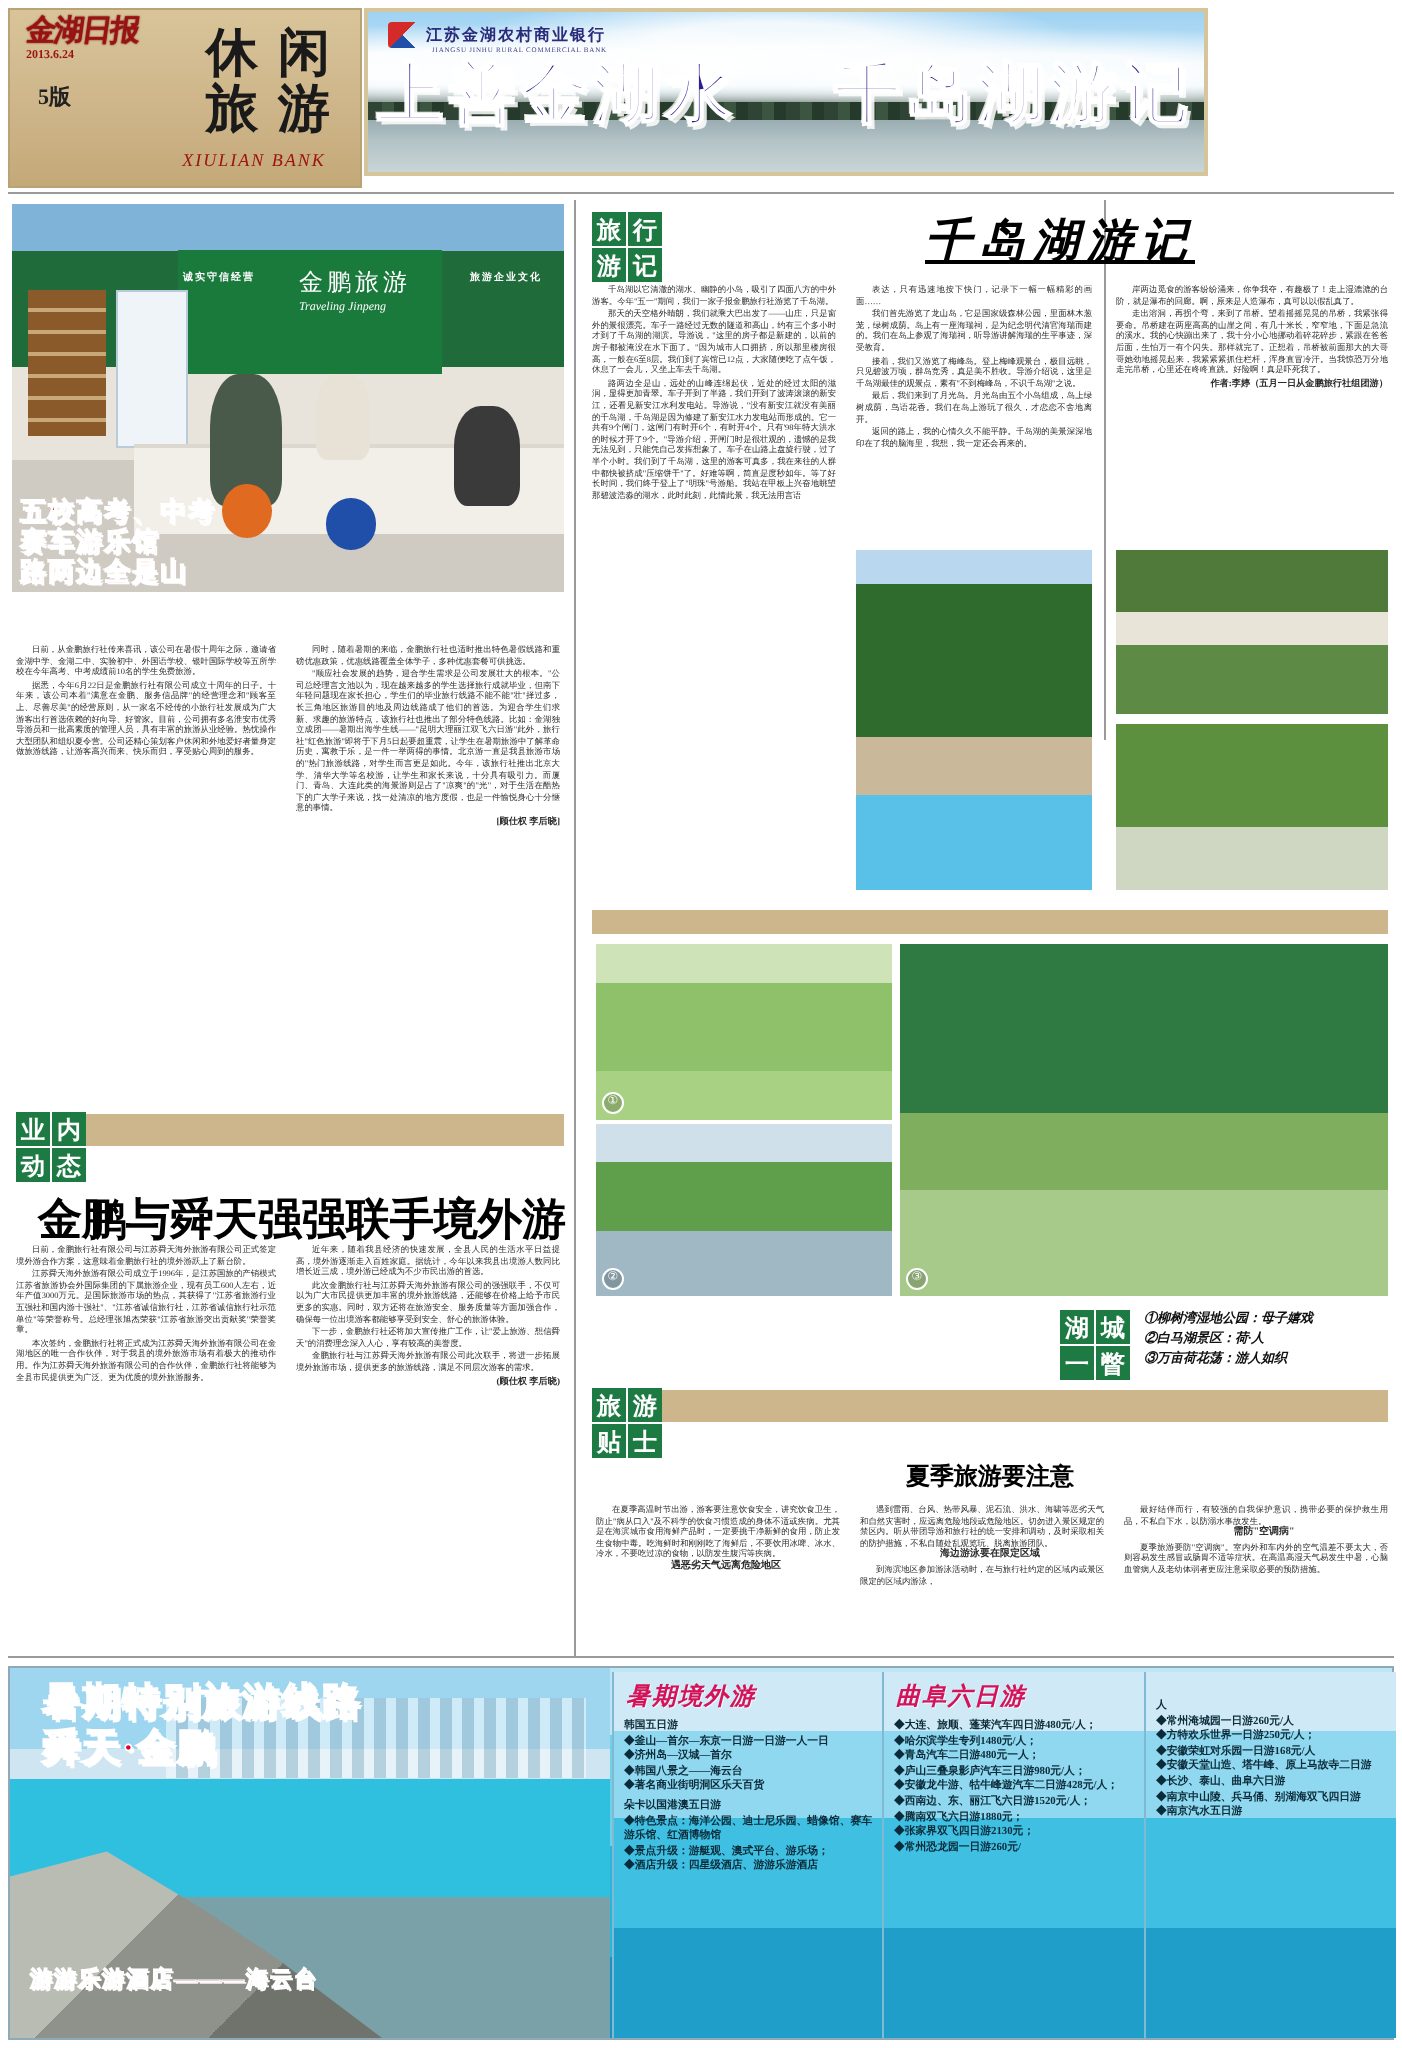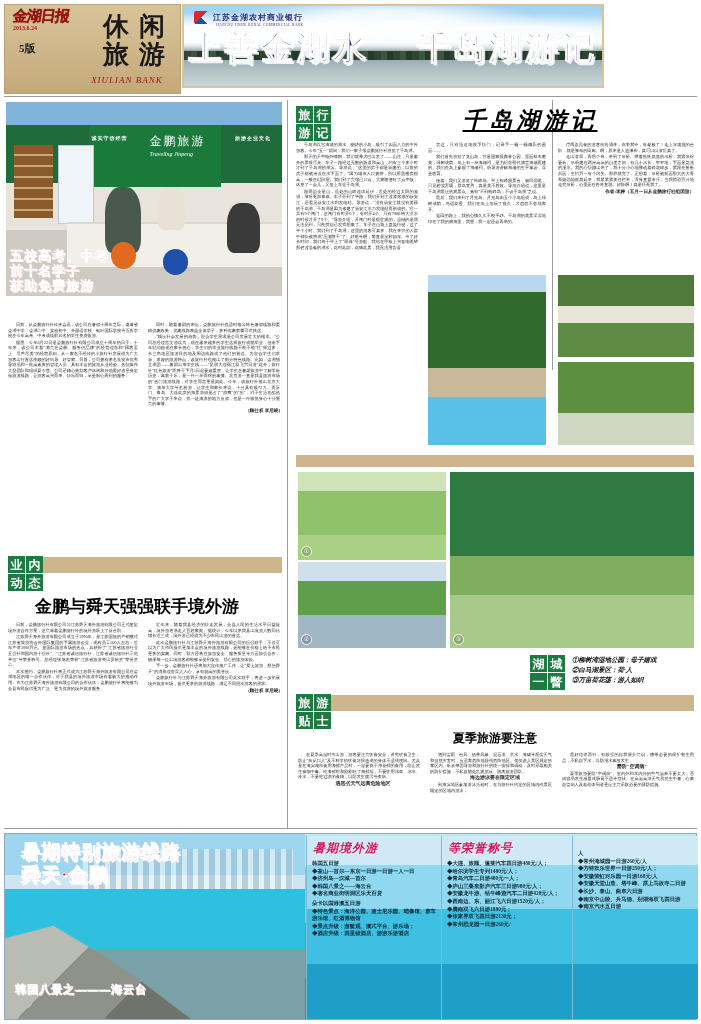--- a/index.html
+++ b/index.html
@@ -177,22 +177,22 @@
     <div class="office-side" style="left:31%;">诚实守信经营</div>
     <div class="office-side" style="right:4%;">旅游企业文化</div>
     <div class="office-counter"></div>
     <div class="person" style="left:36%;top:44%;width:13%;height:34%;background:#4a5a4a;"></div>
     <div class="person" style="left:55%;top:44%;width:10%;height:22%;background:#e8e2d6;"></div>
     <div class="person" style="left:80%;top:52%;width:12%;height:26%;background:#3a3a3a;"></div>
     <div class="person" style="left:38%;top:72%;width:9%;height:14%;border-radius:50%;background:#e06a1f;"></div>
     <div class="person" style="left:57%;top:76%;width:9%;height:13%;border-radius:50%;background:#1f4fa8;"></div>
     <div class="overlay-red">
       <div>五校高考、中考</div>
-      <div>前十名学子</div>
-      <div>获助免费旅游</div>
+      <div>赛车游乐馆</div>
+      <div>路两边全是山</div>
     </div>
   </div>
 
   <div class="body" style="left:8px;top:322px;width:130px;height:230px;">
     <p>日前，从金鹏旅行社传来喜讯，该公司在暑假十周年之际，邀请省金湖中学、金湖二中、实验初中、外国语学校、银叶国际学校等五所学校在今年高考、中考成绩前10名的学生免费旅游。</p>
     <p>据悉，今年6月22日是金鹏旅行社有限公司成立十周年的日子。十年来，该公司本着"满意在金鹏、服务信品牌"的经营理念和"顾客至上、尽善尽美"的经营原则，从一家名不经传的小旅行社发展成为广大游客出行首选依赖的好向导、好管家。目前，公司拥有多名淮安市优秀导游员和一批高素质的管理人员，具有丰富的旅游从业经验。热忱操作大型团队和组织夏令营。公司还精心策划客户休闲和外地爱好者量身定做旅游线路，让游客高兴而来、快乐而归，享受贴心周到的服务。</p>
   </div>
   <div class="body" style="left:148px;top:322px;width:132px;height:230px;">
     <p>同时，随着暑期的来临，金鹏旅行社也适时推出特色暑假线路和重磅优惠政策，优惠线路覆盖全体学子，多种优惠套餐可供挑选。</p>
     <p>"顺应社会发展的趋势，迎合学生需求是公司发展壮大的根本。"公司总经理言文池以为，现在越来越多的学生选择旅行成就毕业，但南下年轻问题现在家长担心，学生们的毕业旅行线路不能不能"壮"择过多，长三角地区旅游目的地及周边线路成了他们的首选。为迎合学生们求新、求趣的旅游特点，该旅行社也推出了部分特色线路。比如：金湖独立成团——暑期出海学生线——"昆明大理丽江双飞六日游"此外，旅行社"红色旅游"即将于下月5日起要超重震，让学生在暑期旅游中了解革命历史，寓教于乐，是一件一举两得的事情。北京游一直是我县旅游市场的"热门旅游线路，对学生而言更是如此。今年，该旅行社推出北京大学、清华大学等名校游，让学生和家长来说，十分具有吸引力。而厦门、青岛、大连此类的海景游则是占了"凉爽"的"光"，对于生活在酷热下的广大学子来说，找一处清凉的地方度假，也是一件愉悦身心十分惬意的事情。</p>
@@ -201,21 +201,21 @@
 
   <div class="sect" style="left:8px;top:556px;width:274px;">
     <div class="sect-tag">
       <span>业</span>
       <span>内</span>
       <span>动</span>
       <span>态</span>
     </div>
     <div class="sect-bar"></div>
   </div>
-  <div class="headline" style="left:0;top:595px;width:274px;font-size:17px;">金鹏与舜天强强联手境外游</div>
+  <div class="headline" style="left:14px;top:595px;width:274px;font-size:22px;">金鹏与舜天强强联手境外游</div>
   <div class="body" style="left:8px;top:622px;width:130px;height:200px;">
     <p>日前，金鹏旅行社有限公司与江苏舜天海外旅游有限公司正式签定境外游合作方案，这意味着金鹏旅行社的境外游跃上了新台阶。</p>
     <p>江苏舜天海外旅游有限公司成立于1996年，是江苏国旅的产销模式江苏省旅游协会外国际集团的下属旅游企业，现有员工600人左右，近年产值3000万元。是国际旅游市场的热点，其获得了"江苏省旅游行业五强社和国内游十强社"、"江苏省诚信旅行社，江苏省诚信旅行社示范单位"等荣誉称号。总经理张旭杰荣获"江苏省旅游突出贡献奖"荣誉奖章。</p>
     <p>本次签约，金鹏旅行社将正式成为江苏舜天海外旅游有限公司在金湖地区的唯一合作伙伴，对于我县的境外旅游市场有着极大的推动作用。作为江苏舜天海外旅游有限公司的合作伙伴，金鹏旅行社将能够为全县市民提供更为广泛、更为优质的境外旅游服务。</p>
   </div>
   <div class="body" style="left:148px;top:622px;width:132px;height:200px;">
     <p>近年来，随着我县经济的快速发展，全县人民的生活水平日益提高，境外游逐渐走入百姓家庭。据统计，今年以来我县出境游人数同比增长近三成，境外游已经成为不少市民出游的首选。</p>
     <p>此次金鹏旅行社与江苏舜天海外旅游有限公司的强强联手，不仅可以为广大市民提供更加丰富的境外旅游线路，还能够在价格上给予市民更多的实惠。同时，双方还将在旅游安全、服务质量等方面加强合作，确保每一位出境游客都能够享受到安全、舒心的旅游体验。</p>
     <p>下一步，金鹏旅行社还将加大宣传推广工作，让"爱上旅游、想信舜天"的消费理念深入人心，享有较高的美誉度。</p>
     <p>金鹏旅行社与江苏舜天海外旅游有限公司此次联手，将进一步拓展境外旅游市场，提供更多的旅游线路，满足不同层次游客的需求。</p>
@@ -308,41 +308,41 @@
 
   <div class="bad">
     <div class="bad-photo">
       <div class="bad-city"></div>
       <div class="bad-rock"></div>
     </div>
     <div class="bad-title">
       <div>暑期特别旅游线路</div>
       <div>舜天·金鹏</div>
     </div>
-    <div class="bad-cap">韩国八景之———海云台</div>
+    <div class="bad-cap">游游乐游酒店———海云台</div>
 
     <div class="bad-col" style="left:301px;width:134px;">
       <h4>暑期境外游</h4>
       <div class="grp">
         <span class="t">韩国五日游</span>
         <span class="i">◆釜山—首尔—东京一日游一日游一人一日</span>
         <span class="i">◆济州岛—汉城—首尔</span>
         <span class="i">◆韩国八景之——海云台</span>
         <span class="i">◆著名商业街明洞区乐天百货</span>
       </div>
       <div class="grp">
         <span class="t">朵卡以国港澳五日游</span>
         <span class="i">◆特色景点：海洋公园、迪士尼乐园、蜡像馆、赛车游乐馆、红酒博物馆</span>
         <span class="i">◆景点升级：游艇观、澳式平台、游乐场；</span>
         <span class="i">◆酒店升级：四星级酒店、游游乐游酒店</span>
       </div>
     </div>
 
     <div class="bad-col" style="left:436px;width:130px;">
-      <h4>等荣誉称号</h4>
+      <h4>曲阜六日游</h4>
       <div class="grp">
         <span class="i">◆大连、旅顺、蓬莱汽车四日游480元/人；</span>
         <span class="i">◆哈尔滨学生专列1480元/人；</span>
         <span class="i">◆青岛汽车二日游480元一人；</span>
         <span class="i">◆庐山三叠泉影庐汽车三日游980元/人；</span>
         <span class="i">◆安徽龙牛游、牯牛峰遊汽车二日游428元/人；</span>
         <span class="i">◆西南边、东、丽江飞六日游1520元/人；</span>
         <span class="i">◆腾南双飞六日游1880元；</span>
         <span class="i">◆张家界双飞四日游2130元；</span>
         <span class="i">◆常州恐龙园一日游260元/</span>

